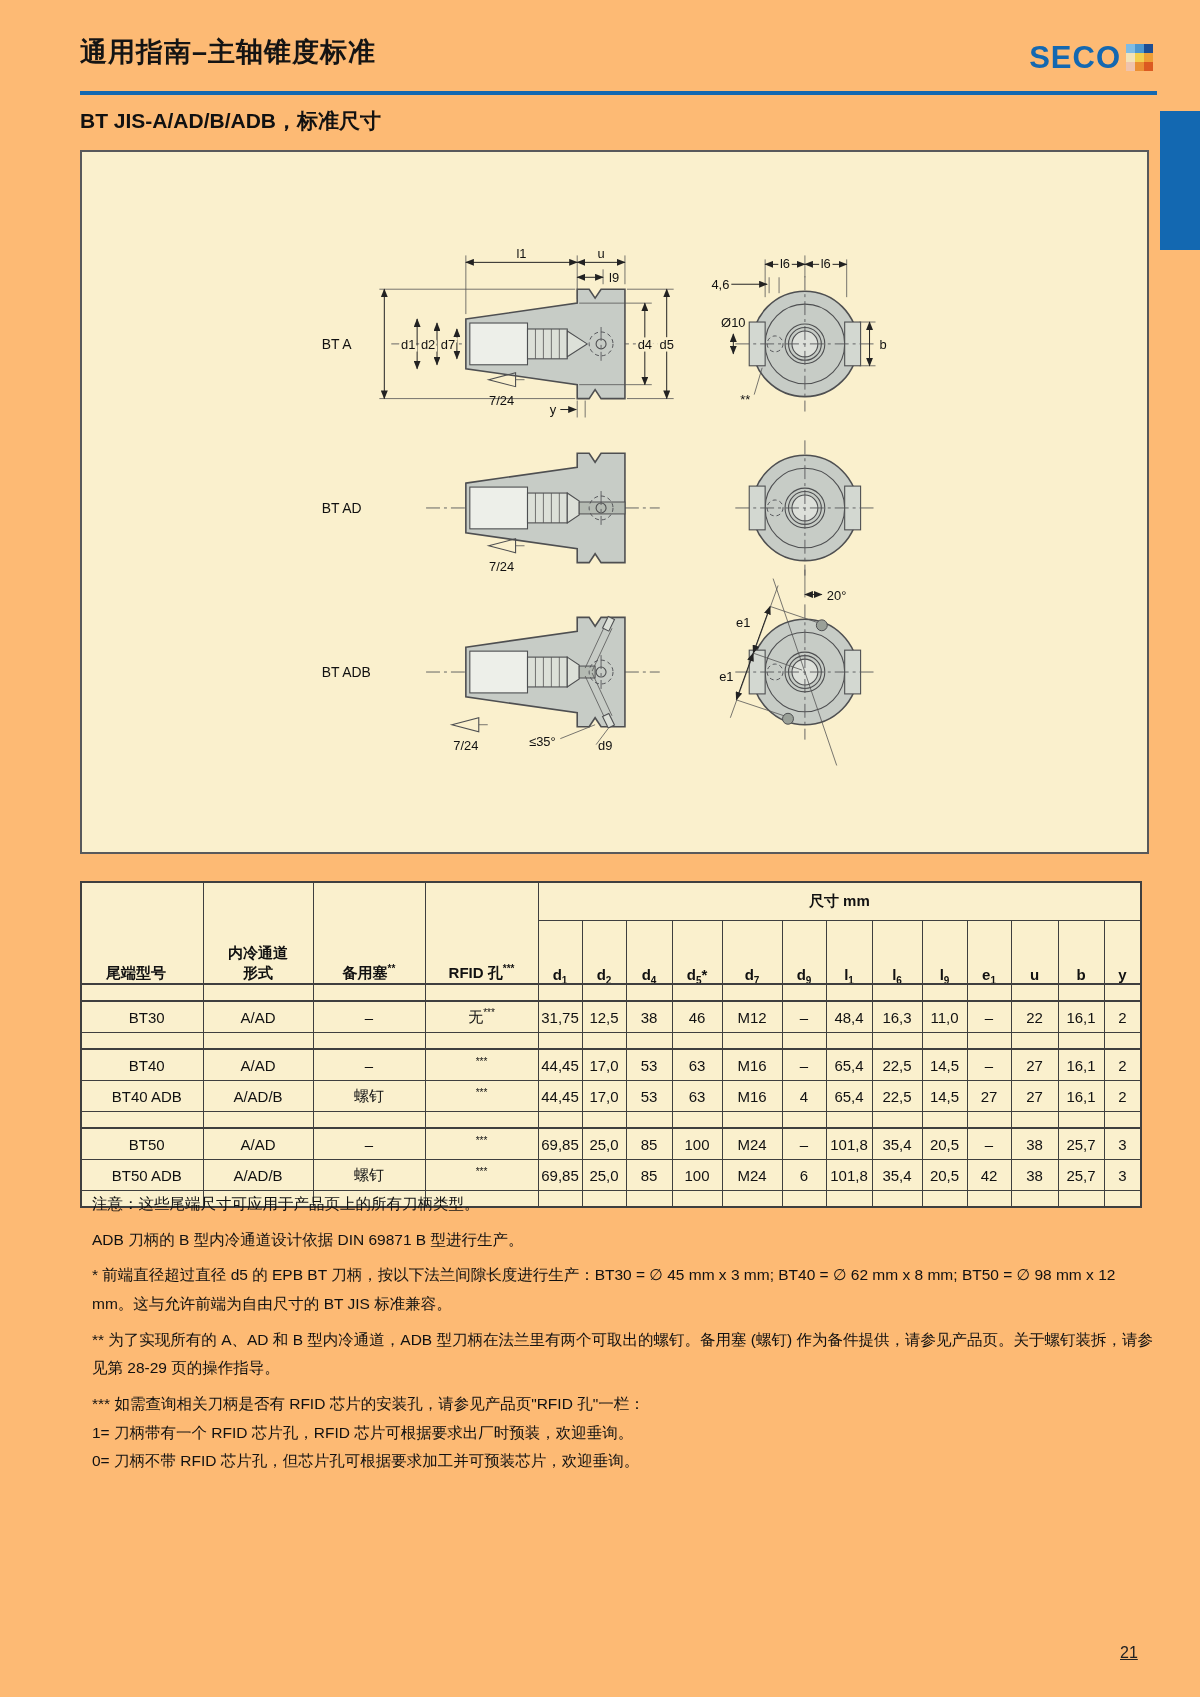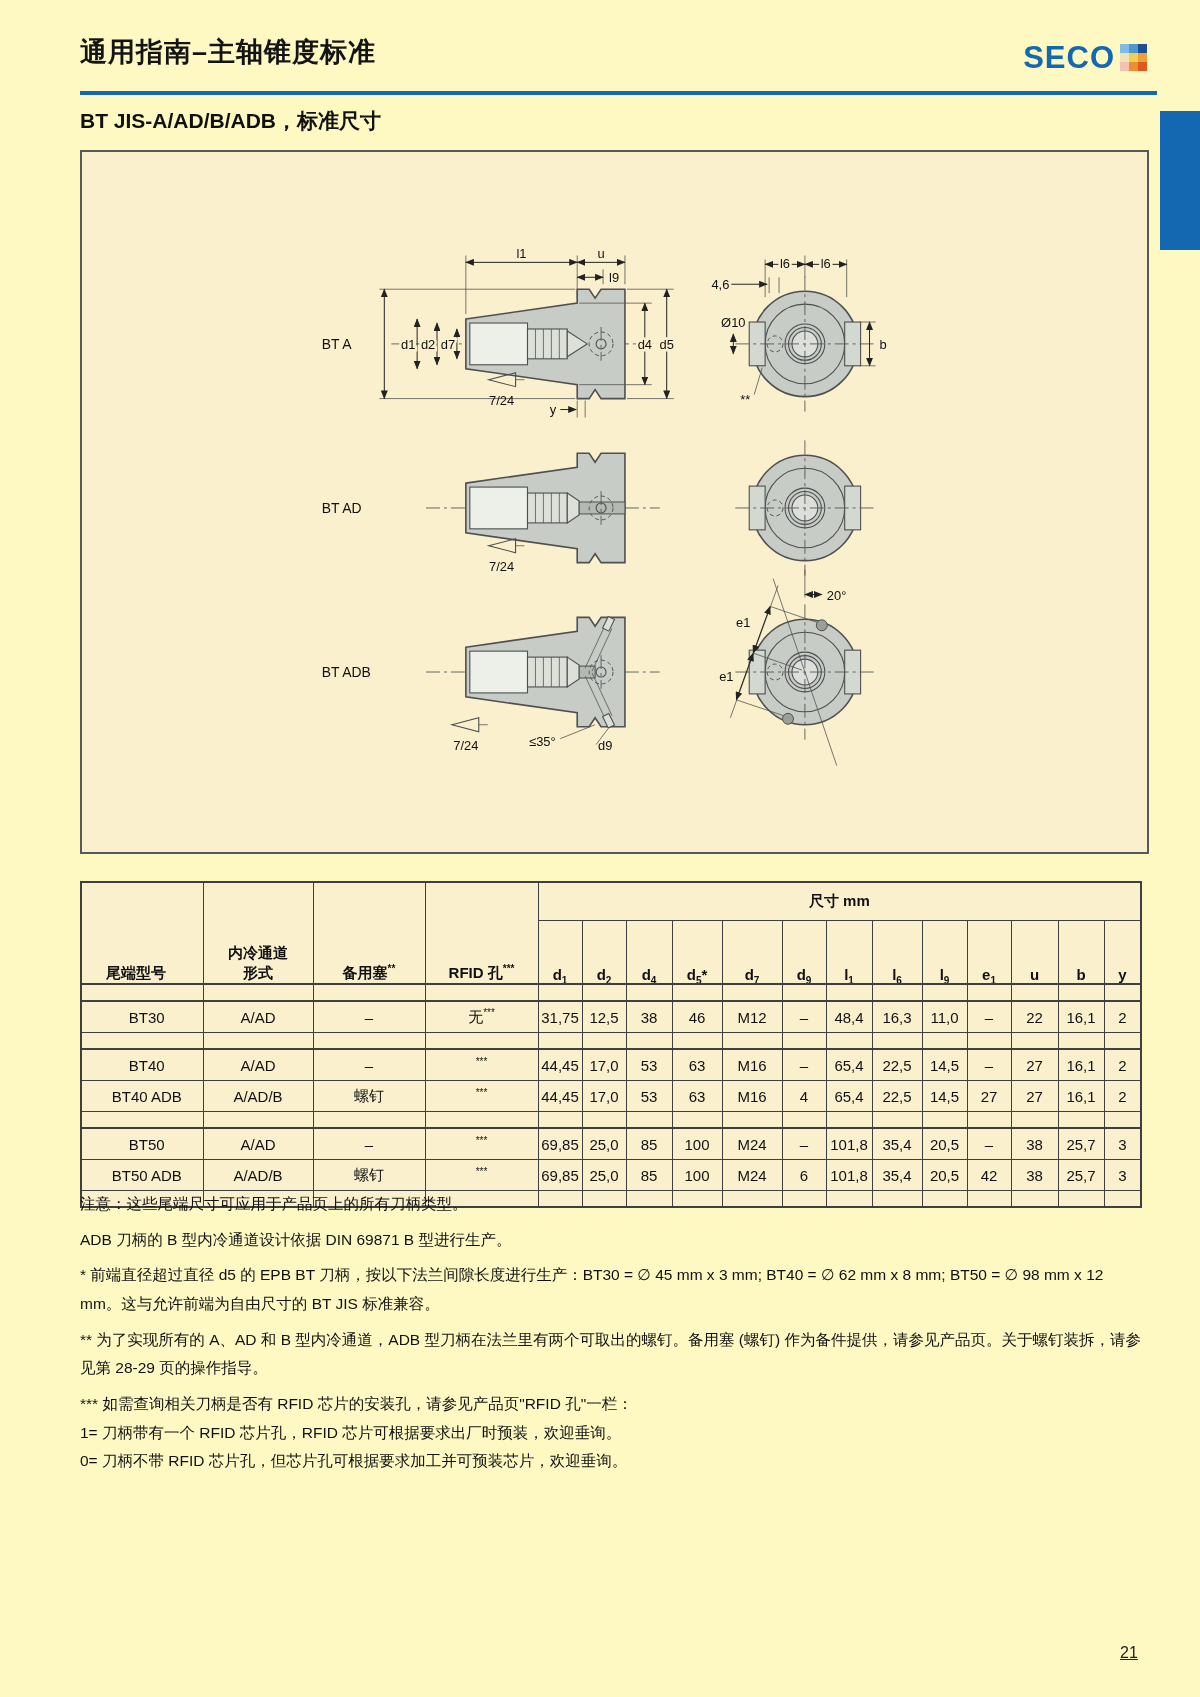--- a/index.html
+++ b/index.html
@@ -1,19 +1,19 @@
 <!DOCTYPE html>
 <html><head>
 <meta charset="utf-8">
 <style>
   html,body{margin:0;padding:0;background:#fff;}
-  .page{position:relative;width:1200px;height:1697px;background:#fef9c3;overflow:hidden;
+  .page{position:relative;width:1200px;height:1697px;background:#fdba74;overflow:hidden;
         font-family:"Liberation Sans",sans-serif;color:#111;}
   .title{position:absolute;left:80px;top:34px;font-size:27px;font-weight:bold;letter-spacing:1px;color:#141414;}
-  .logo{position:absolute;top:42px;right:53px;display:flex;align-items:center;gap:5px;}
+  .logo{position:absolute;top:42px;right:47px;display:flex;align-items:center;gap:5px;}
   .logo-text{color:#1368B1;font-size:31px;font-weight:800;letter-spacing:1px;line-height:1;}
   .logo-grid{width:27px;height:27px;display:grid;grid-template-columns:repeat(3,1fr);grid-template-rows:repeat(3,1fr);}
   .rule{position:absolute;left:80px;top:91px;width:1077px;height:4px;background:#1368B1;}
   .sub-left{position:absolute;left:80px;top:107px;font-size:21px;font-weight:bold;}
   .sub-right{position:absolute;top:107px;right:43px;font-size:17px;font-weight:bold;}
   .side-tab{position:absolute;left:1160px;top:111px;width:40px;height:139px;background:#1368B1;}
   .panel{position:absolute;left:80px;top:150px;width:1069px;height:704px;background:#FAF0CD;
          border:2px solid #58595b;box-sizing:border-box;}
   svg.drawing{display:block;}
   svg text{font-family:"Liberation Sans",sans-serif;}
@@ -41,21 +41,21 @@
   .hcol{vertical-align:bottom;padding:0 4px 9px;white-space:pre-line;line-height:1.35;font-weight:bold;}
   th.hcol:first-child{text-align:left;padding-left:24px;}
   .ghead{height:37px;vertical-align:middle;font-weight:bold;}
   .dimh{height:62px;vertical-align:bottom;padding-bottom:9px;font-weight:bold;}
   .dim-table sub{font-size:10px;line-height:0;}
   .dim-table sup{font-size:10px;vertical-align:super;line-height:0;}
   tr.data td{height:30px;}
   tr.data td.first{text-align:center;padding-left:9px;}
   tr.spacer td{height:15px;}
   tr.thick td{border-top:2px solid #3f3f3f;}
-  .notes{position:absolute;left:80px;top:1190px;width:1064px;font-size:15.5px;}
+  .notes{position:absolute;left:92px;top:1190px;width:1064px;font-size:15.5px;}
   .note{margin:0 0 7px;line-height:1.85;}
   .note.tight{margin-bottom:0;}
   .page-number{position:absolute;left:1120px;top:1644px;font-size:16px;color:#222;text-decoration:underline;}
 </style>
 </head>
 <body>
 
 <div class="page">
 
   <div class="title">通用指南–主轴锥度标准</div>

